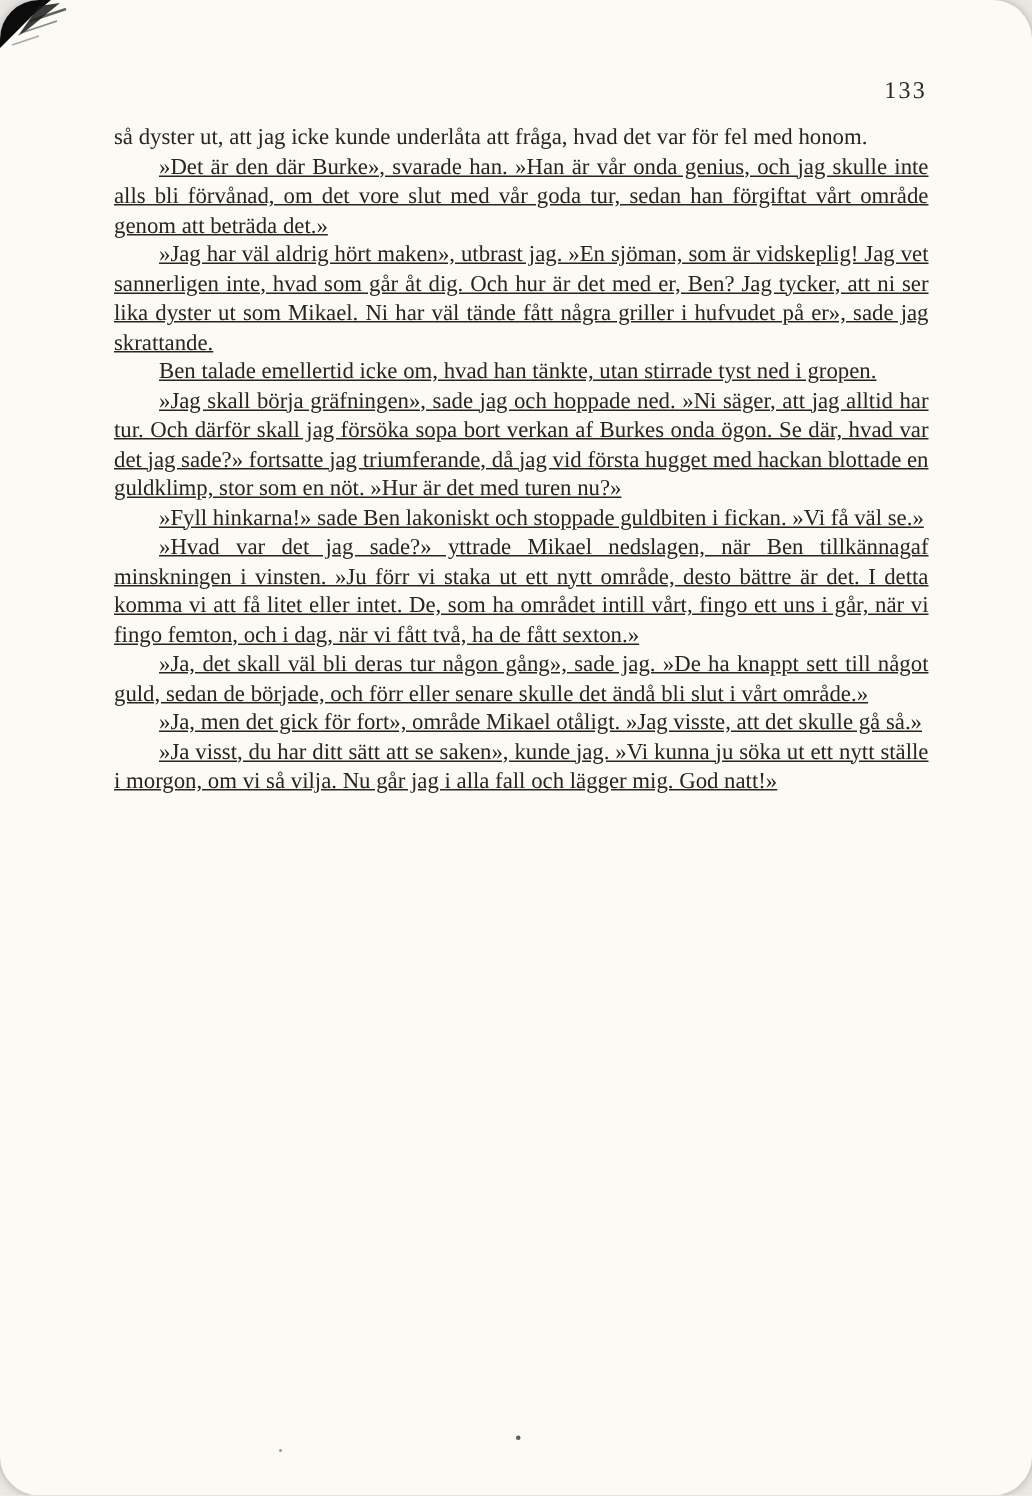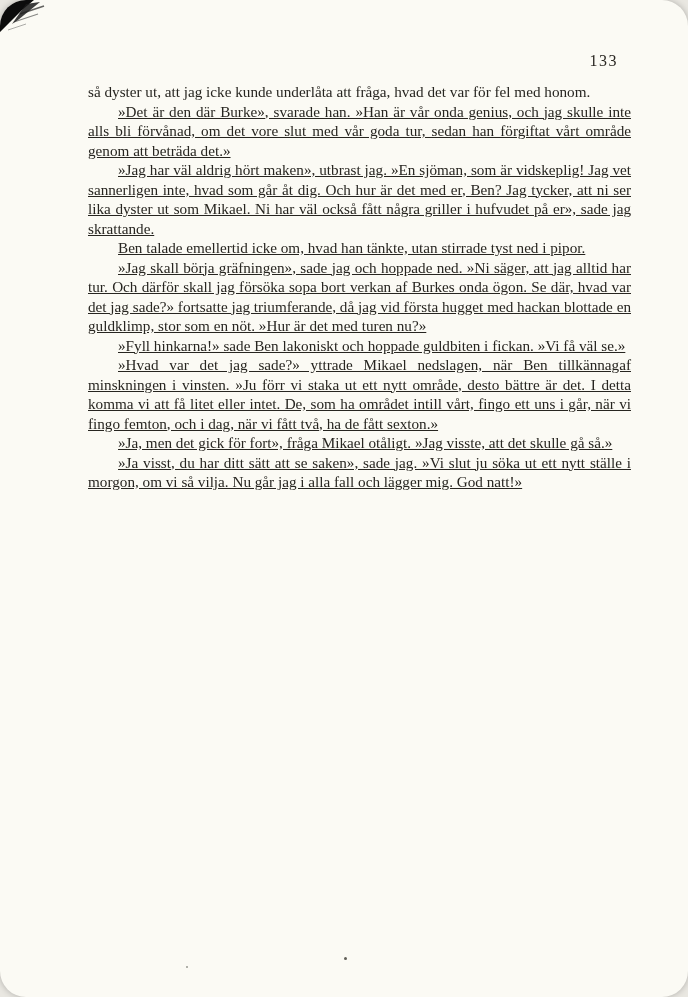--- a/index.html
+++ b/index.html
@@ -31,21 +31,21 @@
     position: absolute;
     top: 52px;
     right: 70px;
     font-size: 16px;
     letter-spacing: 1.5px;
     color: #2a2722;
   }
   .text-block {
     position: absolute;
     top: 82px;
-    left: 88px;
+    left: 76px;
     width: 543px;
     font-size: 15.2px;
     line-height: 19.5px;
     text-align: justify;
     text-justify: inter-word;
   }
   .para {
     margin: 0;
     padding: 0;
   }
@@ -72,25 +72,26 @@
     <line x1="20" y1="14" x2="44" y2="6" stroke="#222" stroke-width="1.6" opacity="0.7"></line>
     <line x1="14" y1="22" x2="38" y2="14" stroke="#2a2a2a" stroke-width="1.2" opacity="0.55"></line>
     <line x1="8" y1="30" x2="26" y2="24" stroke="#333" stroke-width="1" opacity="0.4"></line>
   </svg>
 
   <div class="page-number">133</div>
 
   <div class="text-block">
     <p class="para">så dyster ut, att jag icke kunde underlåta att fråga, hvad det var för fel med honom.</p>
     <p class="para indent">»Det är den där Burke», svarade han. »Han är vår onda genius, och jag skulle inte alls bli förvånad, om det vore slut med vår goda tur, sedan han förgiftat vårt område genom att beträda det.»</p>
-    <p class="para indent">»Jag har väl aldrig hört maken», utbrast jag. »En sjöman, som är vidskeplig! Jag vet sannerligen inte, hvad som går åt dig. Och hur är det med er, Ben? Jag tycker, att ni ser lika dyster ut som Mikael. Ni har väl också fått några griller i hufvudet på er», sade jag skrattande.</p>
-    <p class="para indent">Ben talade emellertid icke om, hvad han tänkte, utan stirrade tyst ned i pipor.</p>
+    <p class="para indent">»Jag har väl aldrig hört maken», utbrast jag. »En sjöman, som är vidskeplig! Jag vet sannerligen inte, hvad som går åt dig. Och hur är det med er, Ben? Jag tycker, att ni ser lika dyster ut som Mikael. Ni har väl tände fått några griller i hufvudet på er», sade jag skrattande.</p>
+    <p class="para indent">Ben talade emellertid icke om, hvad han tänkte, utan stirrade tyst ned i gropen.</p>
     <p class="para indent">»Jag skall börja gräfningen», sade jag och hoppade ned. »Ni säger, att jag alltid har tur. Och därför skall jag försöka sopa bort verkan af Burkes onda ögon. Se där, hvad var det jag sade?» fortsatte jag triumferande, då jag vid första hugget med hackan blottade en guldklimp, stor som en nöt. »Hur är det med turen nu?»</p>
-    <p class="para indent">»Fyll hinkarna!» sade Ben lakoniskt och hoppade guldbiten i fickan. »Vi få väl se.»</p>
+    <p class="para indent">»Fyll hinkarna!» sade Ben lakoniskt och stoppade guldbiten i fickan. »Vi få väl se.»</p>
     <p class="para indent">»Hvad var det jag sade?» yttrade Mikael nedslagen, när Ben tillkännagaf minskningen i vinsten. »Ju förr vi staka ut ett nytt område, desto bättre är det. I detta komma vi att få litet eller intet. De, som ha området intill vårt, fingo ett uns i går, när vi fingo femton, och i dag, när vi fått två, ha de fått sexton.»</p>
-    <p class="para indent">»Ja, men det gick för fort», fråga Mikael otåligt. »Jag visste, att det skulle gå så.»</p>
-    <p class="para indent">»Ja visst, du har ditt sätt att se saken», sade jag. »Vi slut ju söka ut ett nytt ställe i morgon, om vi så vilja. Nu går jag i alla fall och lägger mig. God natt!»</p>
+    <p class="para indent">»Ja, det skall väl bli deras tur någon gång», sade jag. »De ha knappt sett till något guld, sedan de började, och förr eller senare skulle det ändå bli slut i vårt område.»</p>
+    <p class="para indent">»Ja, men det gick för fort», område Mikael otåligt. »Jag visste, att det skulle gå så.»</p>
+    <p class="para indent">»Ja visst, du har ditt sätt att se saken», kunde jag. »Vi kunna ju söka ut ett nytt ställe i morgon, om vi så vilja. Nu går jag i alla fall och lägger mig. God natt!»</p>
   </div>
 
   <div class="speck speck-1"></div>
   <div class="speck speck-2"></div>
 
 </div>
 
 </body></html>

